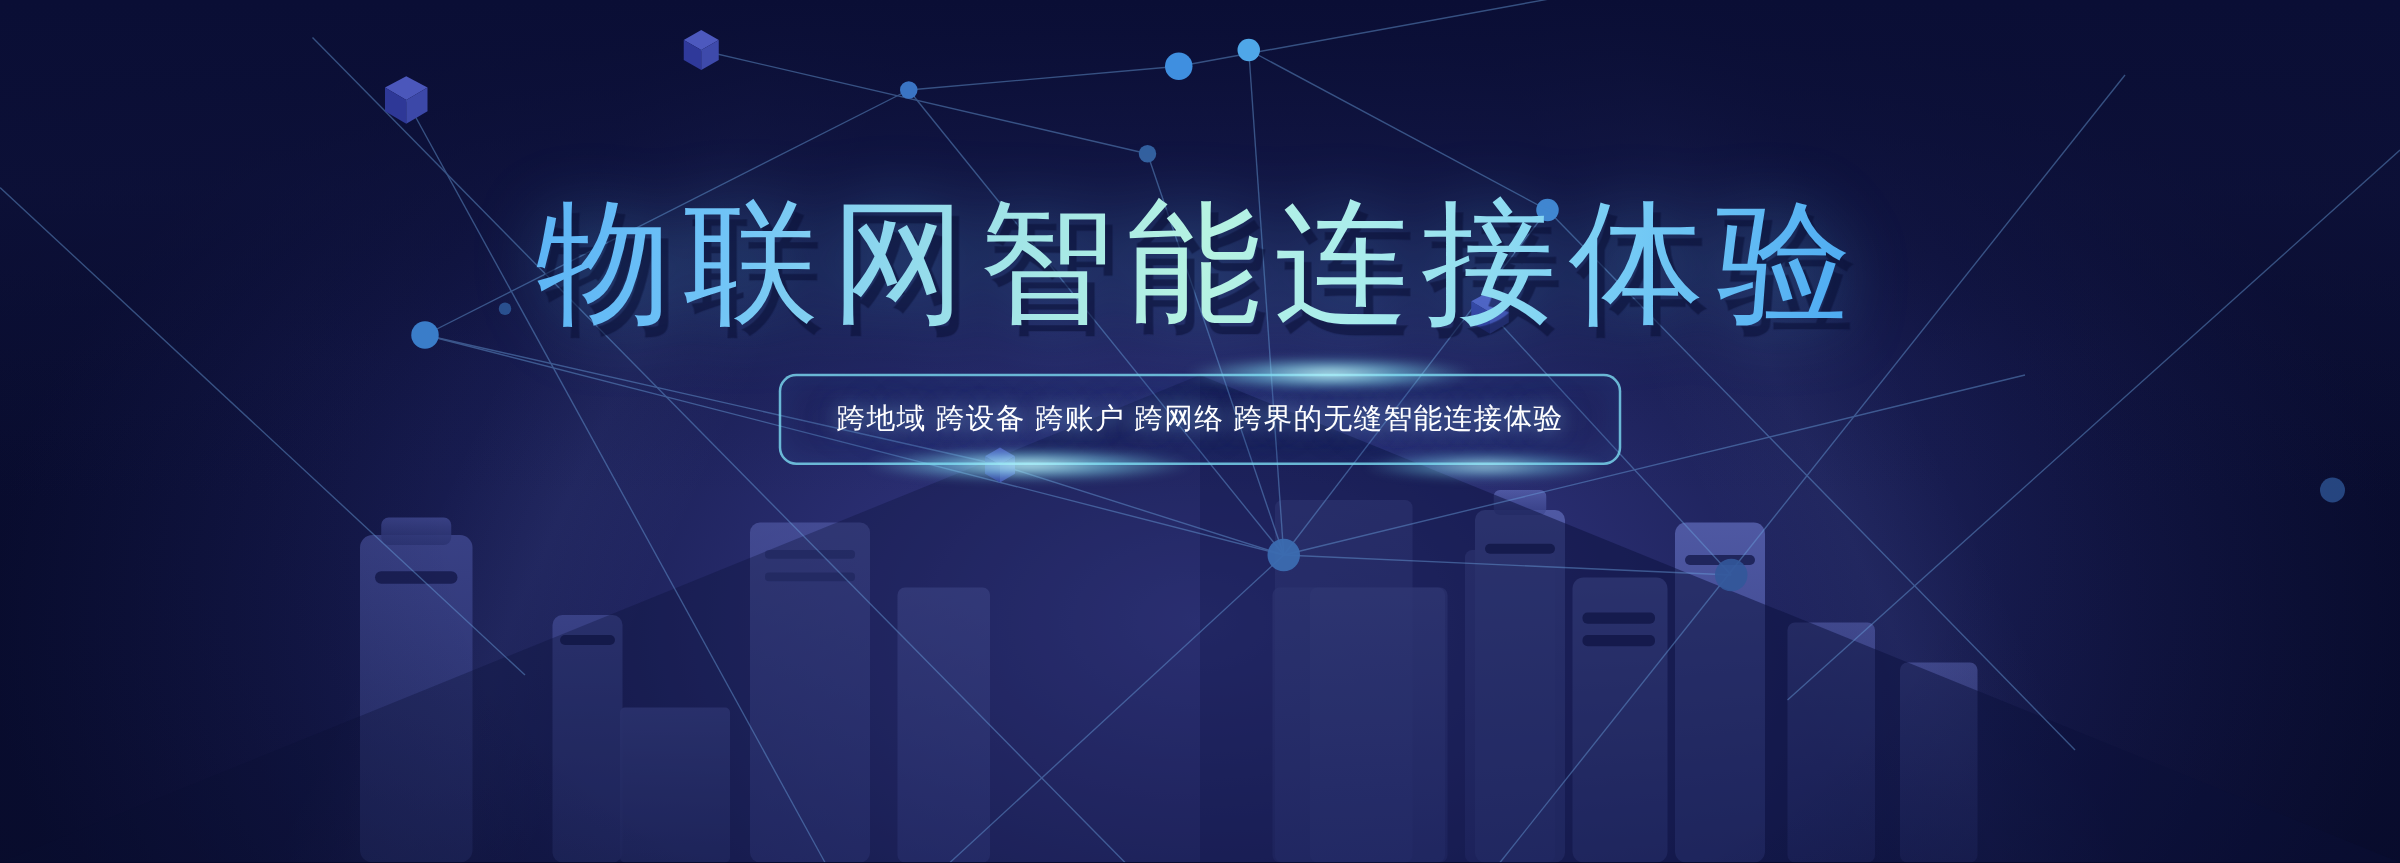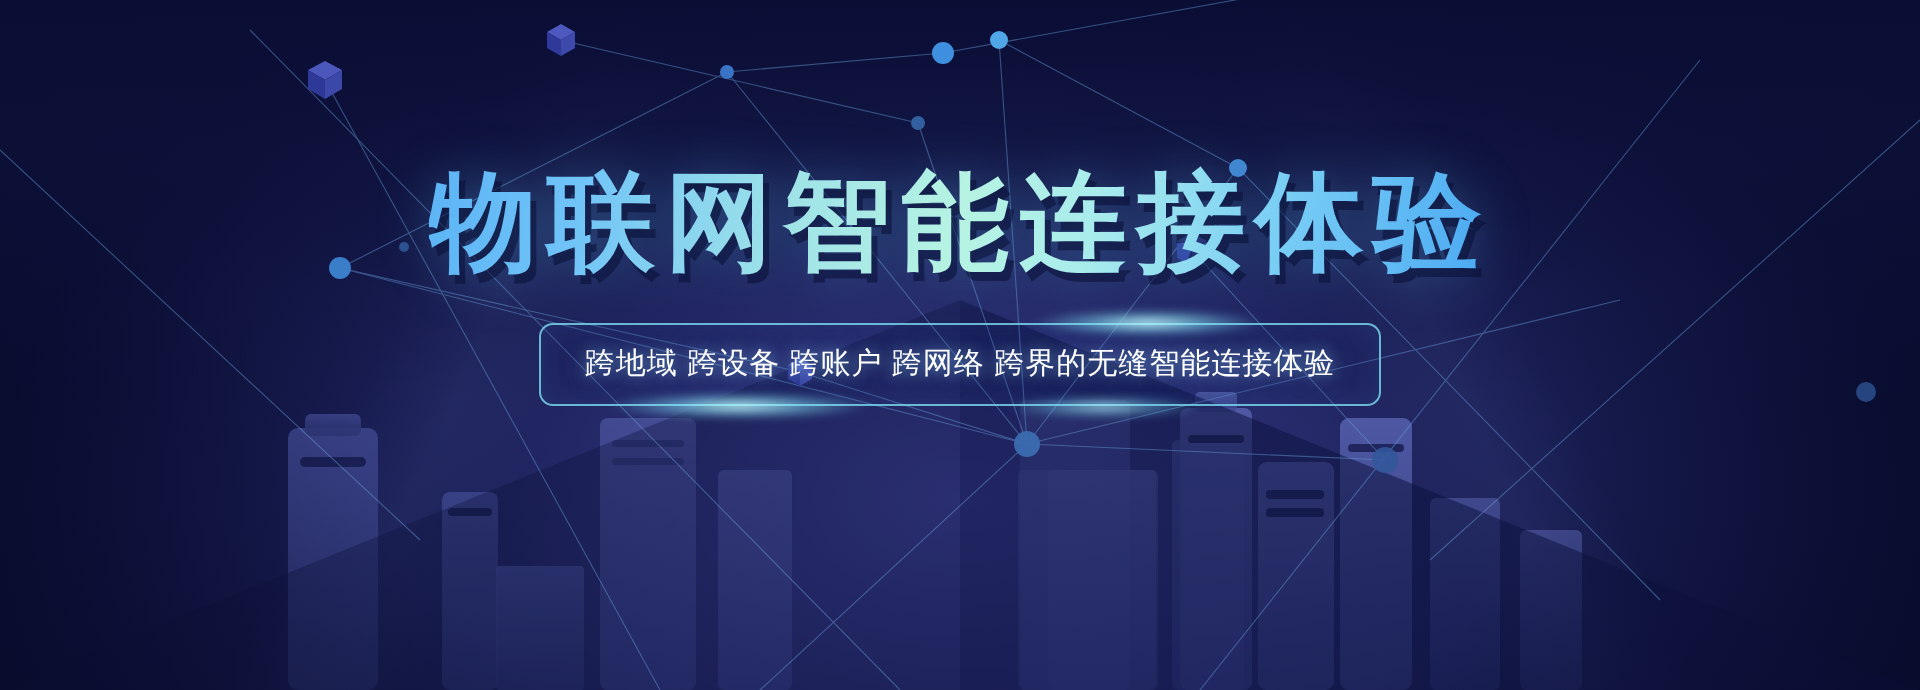--- a/index.html
+++ b/index.html
@@ -43,43 +43,43 @@
   .layer{position:absolute;inset:0;width:1920px;height:690px;}
 
   
   .content{
     position:absolute;inset:0;
     display:flex;flex-direction:column;align-items:center;
     padding-top:150px;
   }
   .title{
     font-size:108px;
-    font-weight:700;
+    font-weight:400;
     letter-spacing:10px;
     line-height:1.12;
-    margin:12px;
+    margin:0;
     background:linear-gradient(100deg,#5cb4f5 0%,#6fc3f7 14%,#9fe3e8 34%,#b6f3e2 50%,#a9ecec 62%,#78cdf5 80%,#4aa8f2 100%);
     -webkit-background-clip:text;background-clip:text;
     color:transparent;-webkit-text-fill-color:transparent;
     filter:drop-shadow(6px 9px 0px rgba(10,14,52,.55)) drop-shadow(0 0 26px rgba(90,190,245,.30));
     white-space:nowrap;
   }
 
   
   .sub-wrap{position:relative;margin-top:28px;}
   .sub-box{
     position:relative;
     border:2px solid rgba(120,210,235,.85);
     border-radius:14px;
     padding:18px 44px 20px;
     box-shadow:inset 0 0 28px rgba(70,140,210,.12);
     background:rgba(28,36,96,.10);
   }
   .sub-text{
-    font-size:30px;
+    font-size:23px;
     color:#ffffff;
     letter-spacing:1px;
     white-space:nowrap;
     text-shadow:0 0 14px rgba(150,220,255,.55), 0 0 30px rgba(90,170,240,.35);
   }
   
   .glow{position:absolute;pointer-events:none;border-radius:50%;}
   .glow-top{
     top:-13px;right:118px;width:230px;height:26px;
     background:radial-gradient(ellipse at center, rgba(205,255,255,.95) 0%, rgba(130,225,245,.55) 35%, rgba(90,190,230,0) 72%);

